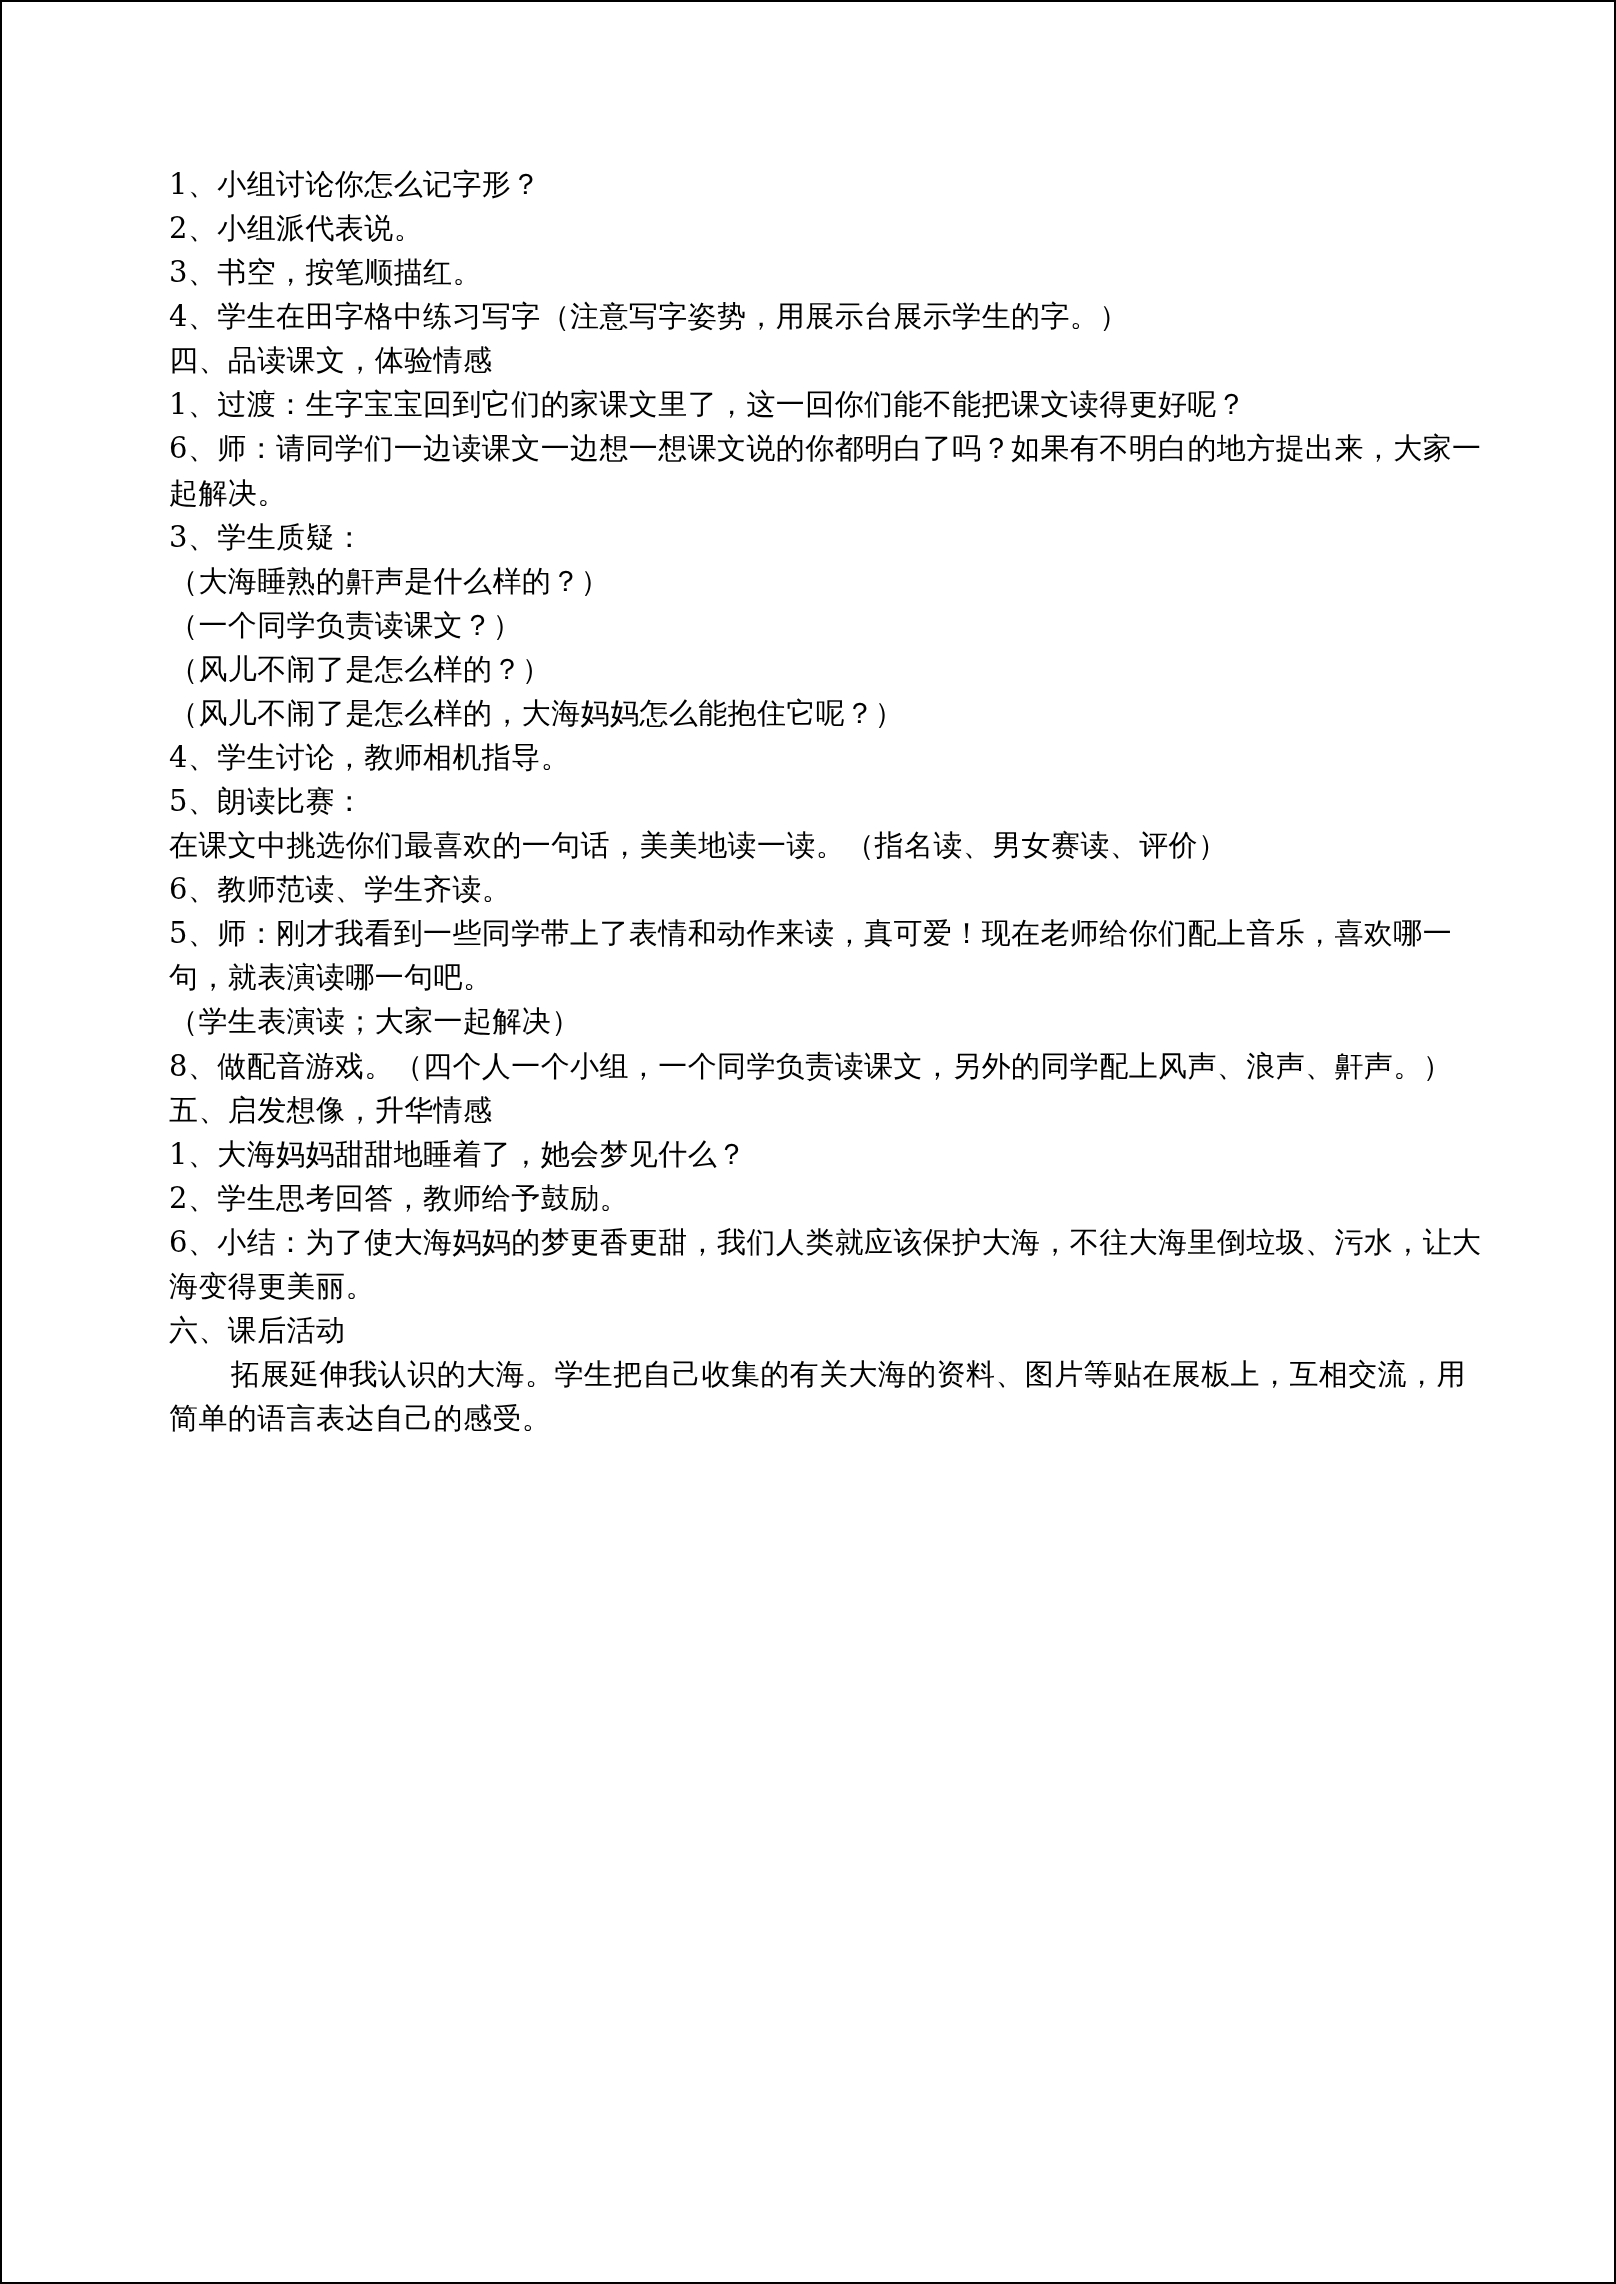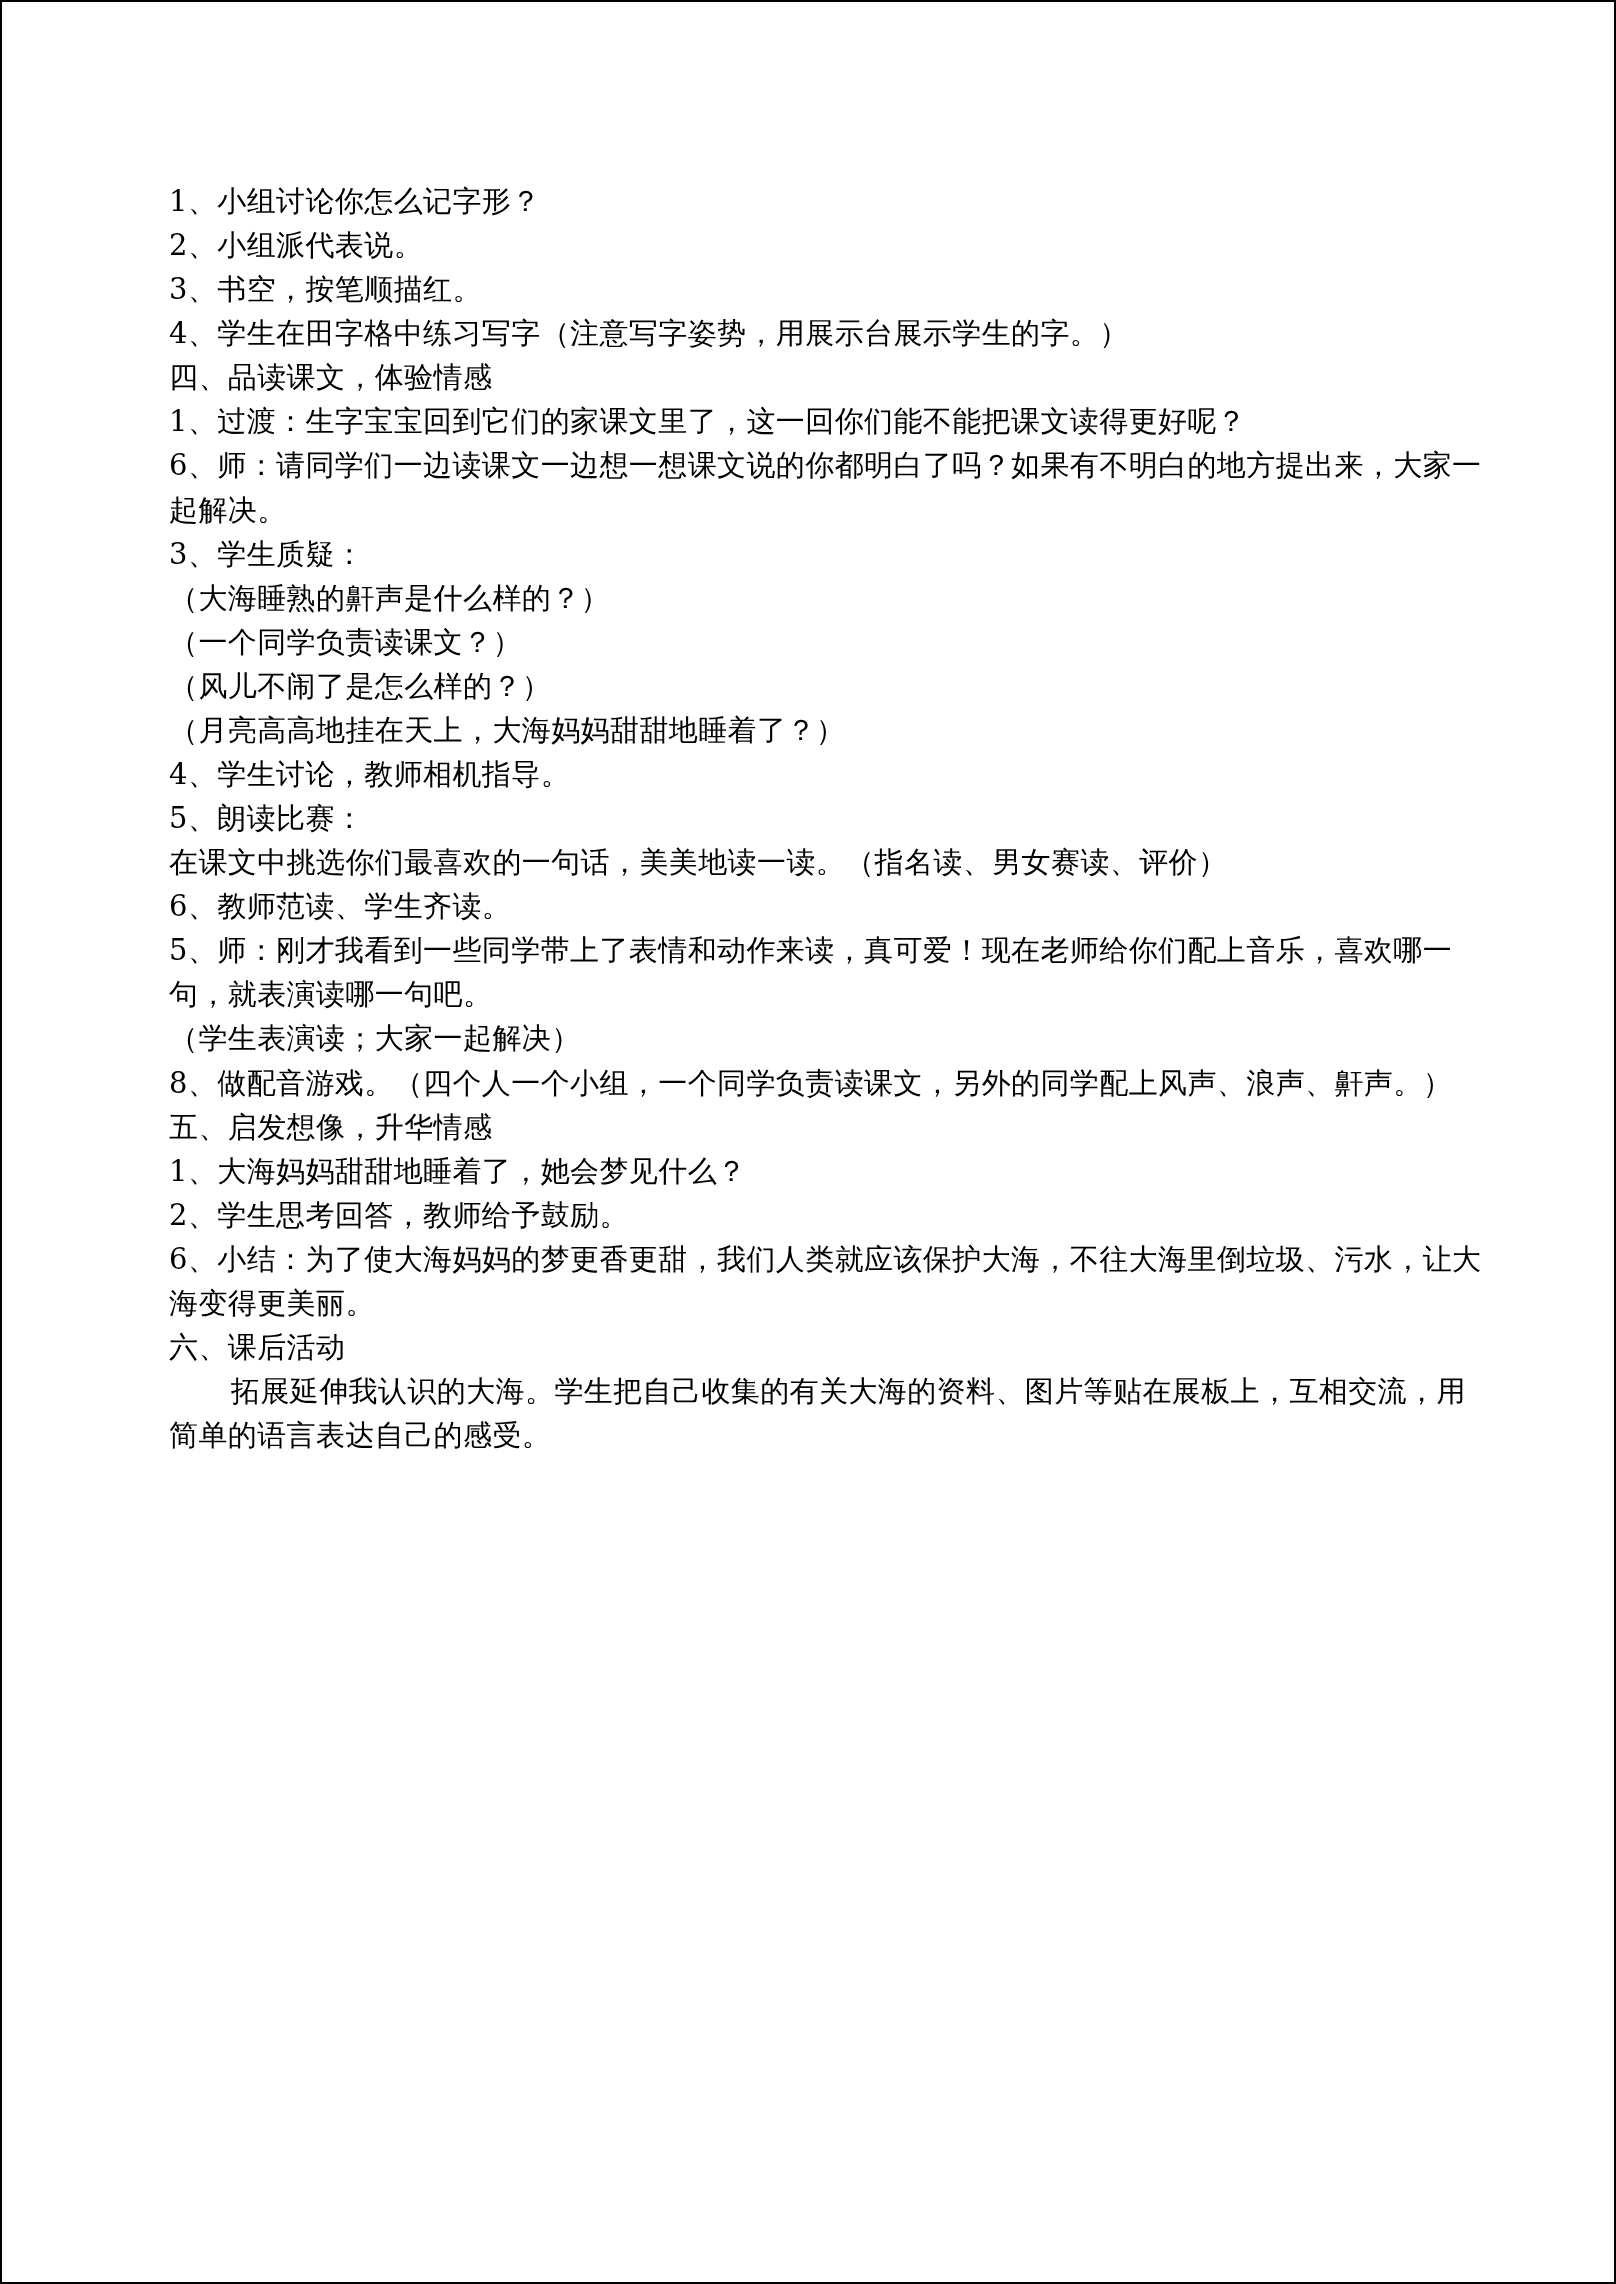--- a/index.html
+++ b/index.html
@@ -17,21 +17,21 @@
     position: relative;
     width: 1616px;
     height: 2284px;
     box-sizing: border-box;
     background: #ffffff;
     border: 2.3px solid #000000;
   }
   .content {
     position: absolute;
     left: 167px;
-    top: 177px;
+    top: 160px;
     width: 1317px;
   }
   .line {
     font-size: 29px;
     line-height: 1.52;
     letter-spacing: 0.4px;
     white-space: pre-wrap;
     word-break: break-all;
   }
   .indent {
@@ -51,21 +51,21 @@
     <div class="line indent">2、小组派代表说。</div>
     <div class="line indent">3、书空，按笔顺描红。</div>
     <div class="line indent">4、学生在田字格中练习写字（注意写字姿势，用展示台展示学生的字。）</div>
     <div class="line indent">四、品读课文，体验情感</div>
     <div class="line indent">1、过渡：生字宝宝回到它们的家课文里了，这一回你们能不能把课文读得更好呢？</div>
     <div class="line indent">6、师：请同学们一边读课文一边想一想课文说的你都明白了吗？如果有不明白的地方提出来，大家一起解决。</div>
     <div class="line indent">3、学生质疑：</div>
     <div class="line indent">（大海睡熟的鼾声是什么样的？）</div>
     <div class="line indent">（一个同学负责读课文？）</div>
     <div class="line indent">（风儿不闹了是怎么样的？）</div>
-    <div class="line indent">（月亮高高地挂在天上，大海妈妈甜甜地睡着了？）</div>
+    <div class="line indent">（风儿不闹了是怎么样的，大海妈妈怎么能抱住它呢？）</div>
     <div class="line indent">4、学生讨论，教师相机指导。</div>
     <div class="line indent">5、朗读比赛：</div>
     <div class="line indent">在课文中挑选你们最喜欢的一句话，美美地读一读。（指名读、男女赛读、评价）</div>
     <div class="line indent">6、教师范读、学生齐读。</div>
     <div class="line indent">5、师：刚才我看到一些同学带上了表情和动作来读，真可爱！现在老师给你们配上音乐，喜欢哪一句，就表演读哪一句吧。</div>
     <div class="line indent">（学生表演读；大家一起解决）</div>
     <div class="line indent">8、做配音游戏。（四个人一个小组，一个同学负责读课文，另外的同学配上风声、浪声、鼾声。）</div>
     <div class="line indent">五、启发想像，升华情感</div>
     <div class="line indent">1、大海妈妈甜甜地睡着了，她会梦见什么？</div>
     <div class="line indent">2、学生思考回答，教师给予鼓励。</div>

